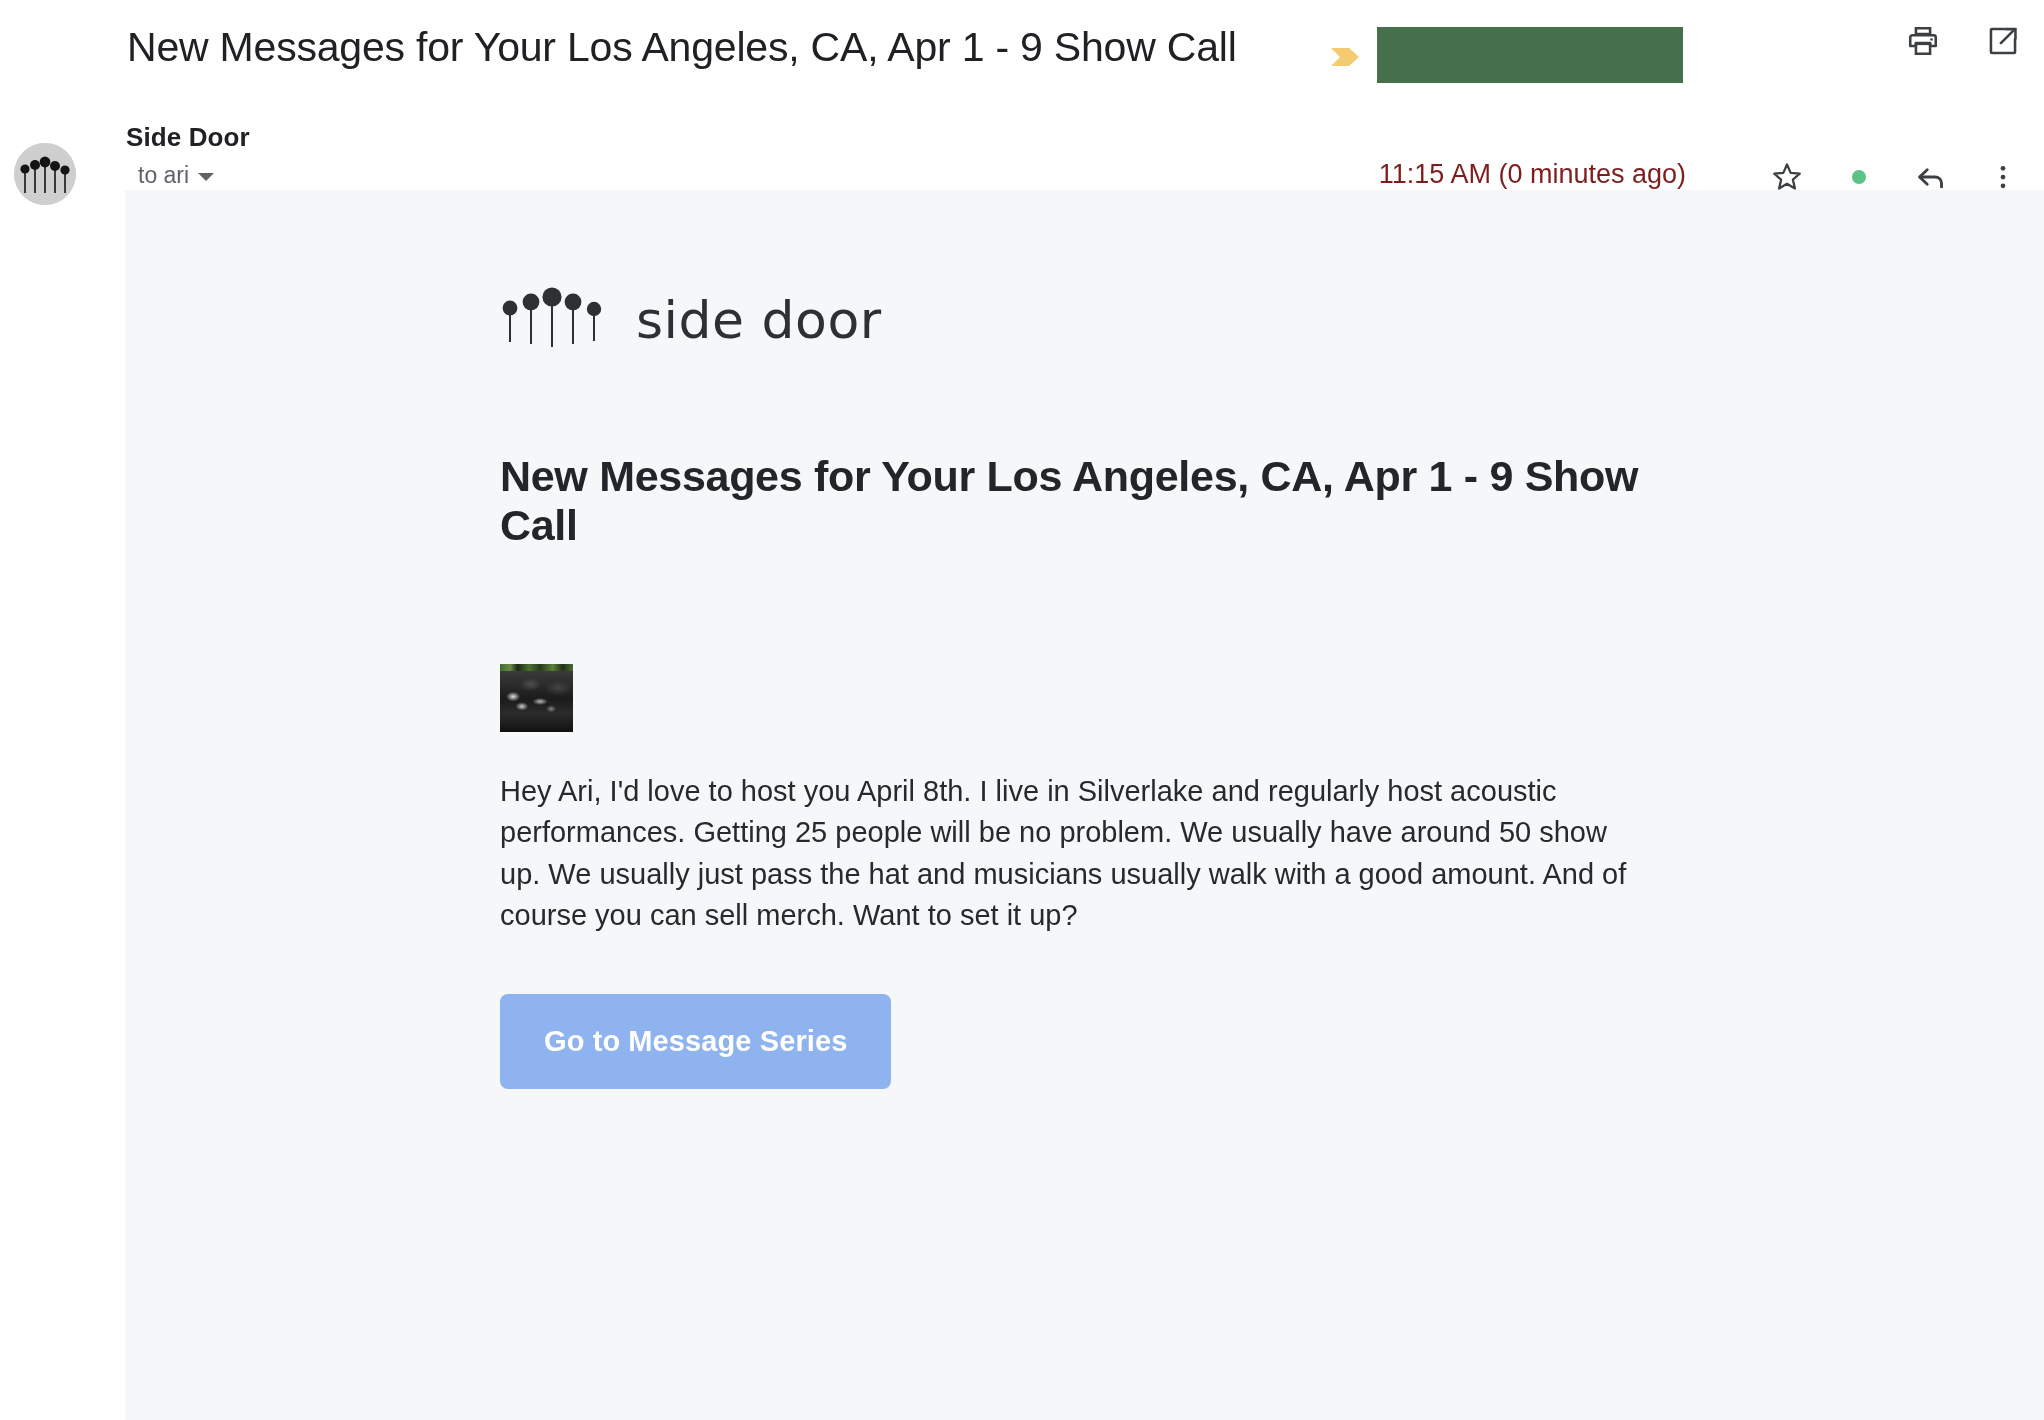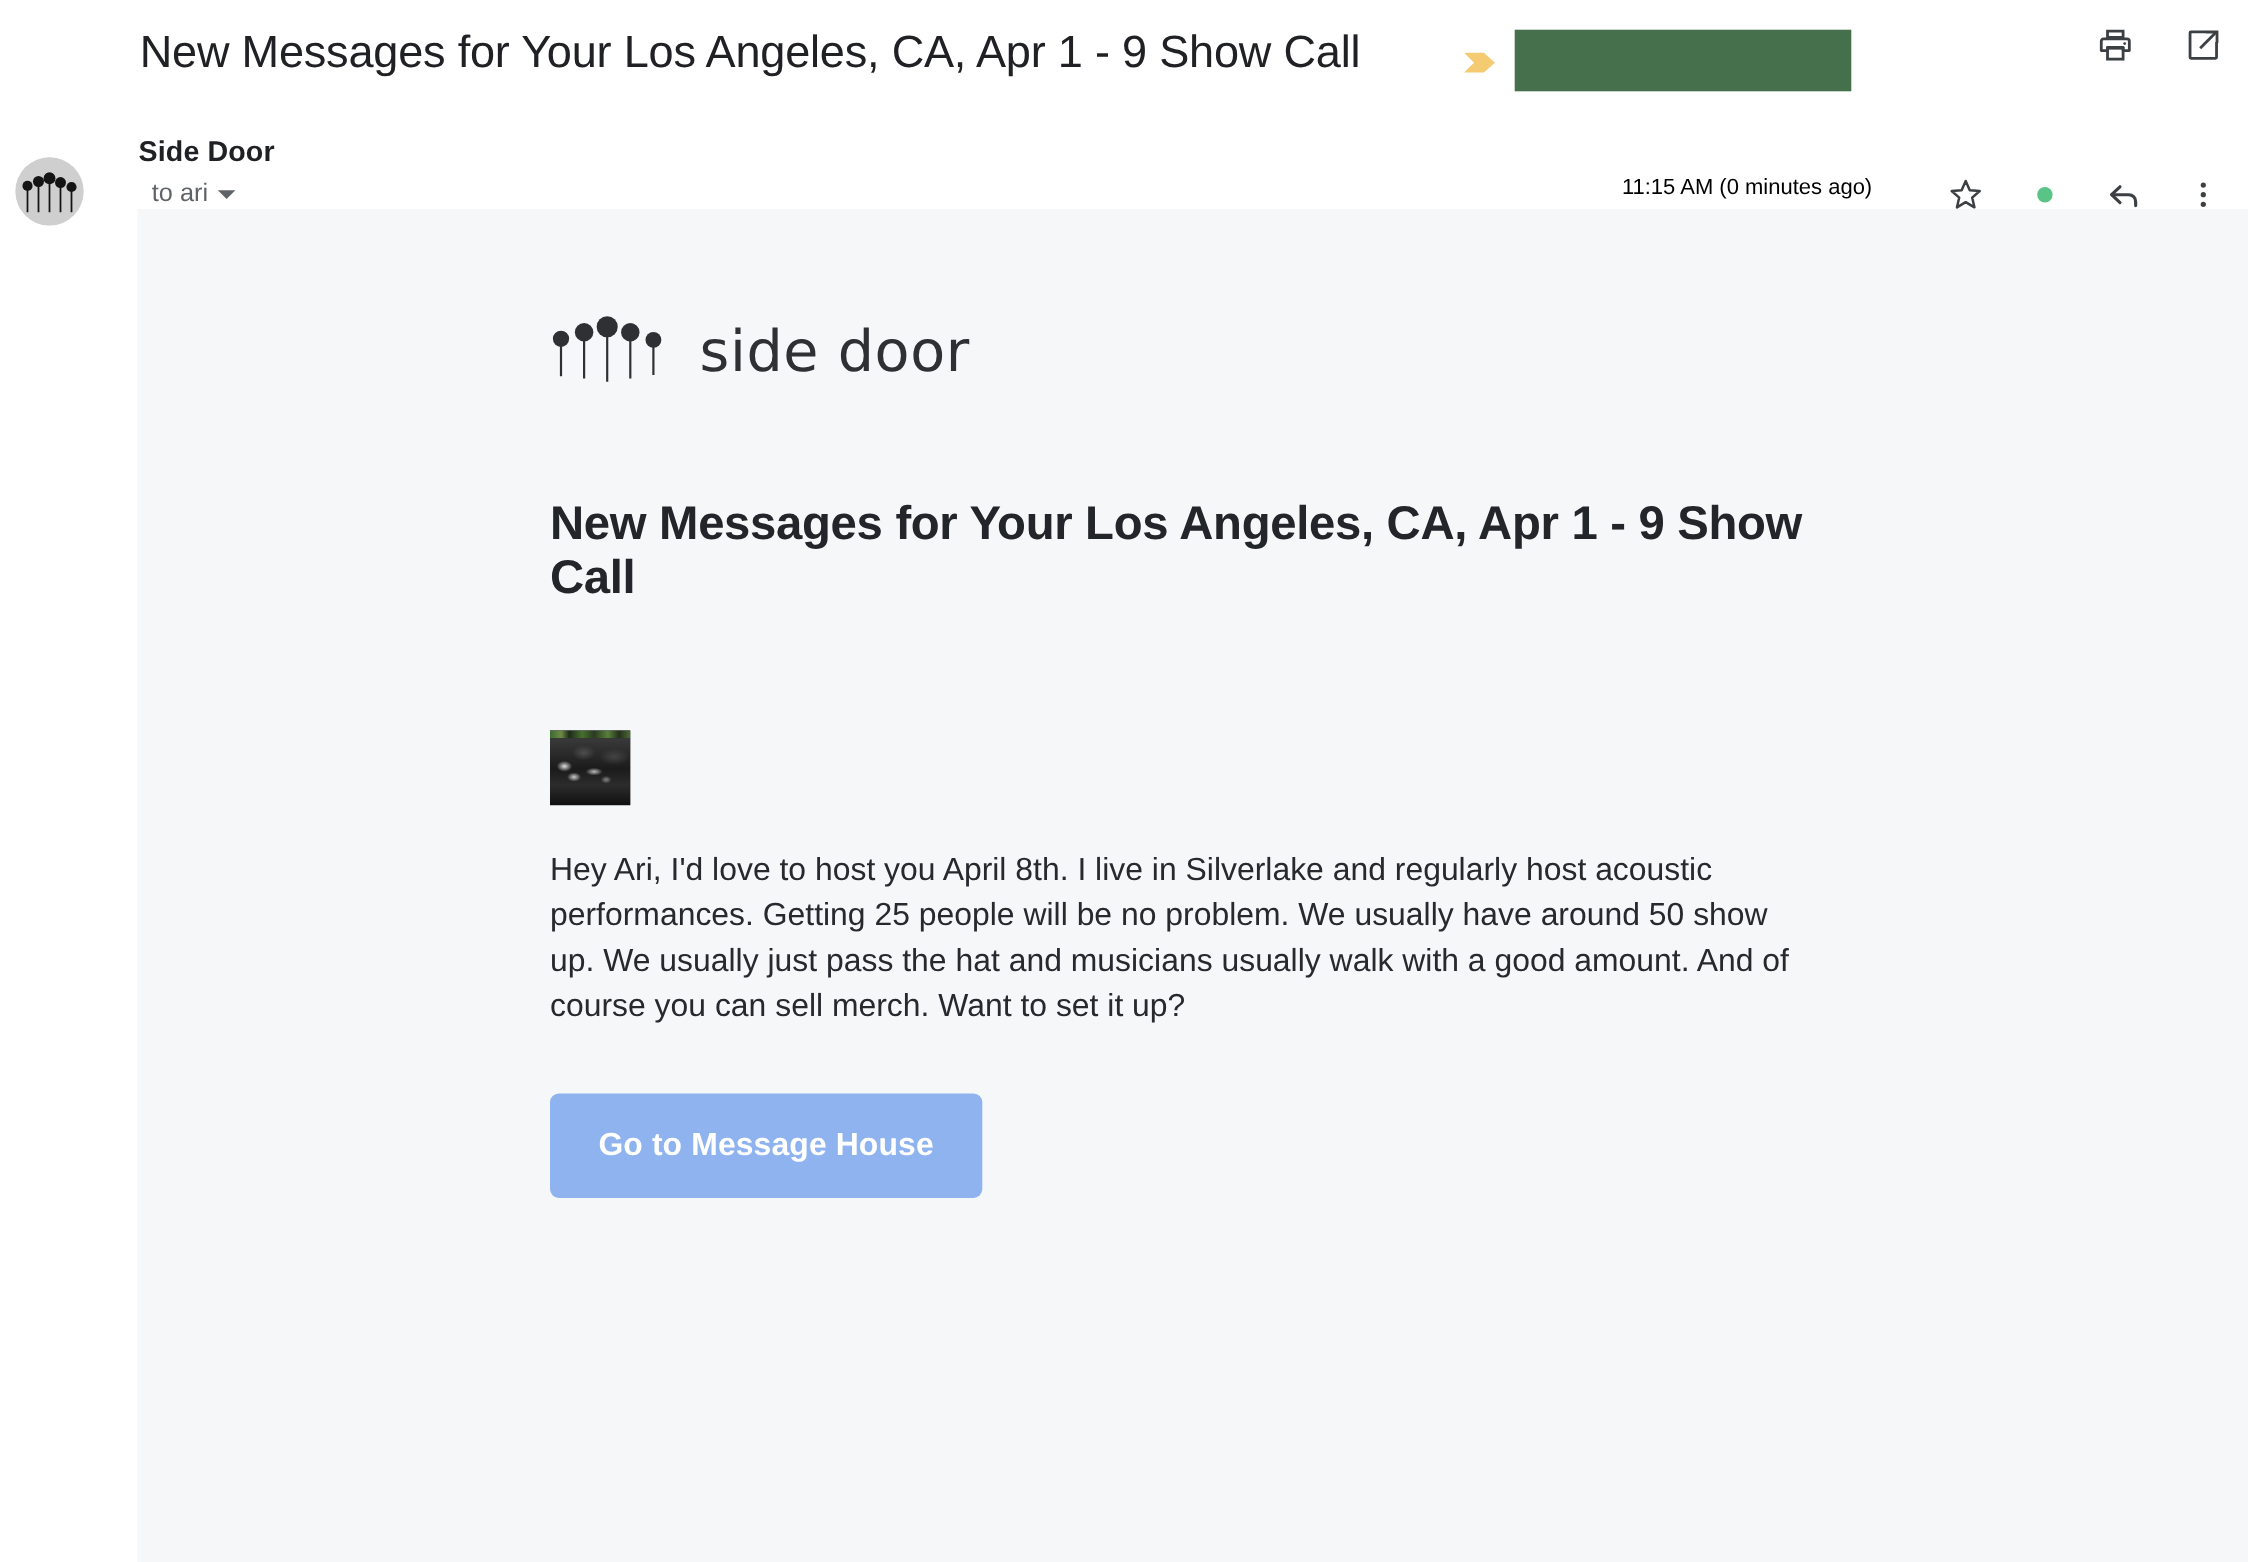--- a/index.html
+++ b/index.html
@@ -92,23 +92,23 @@
   }
   .caret-down {
     width: 0; height: 0;
     border-left: 8px solid transparent;
     border-right: 8px solid transparent;
     border-top: 8px solid #5f6368;
     margin-top: 3px;
   }
   .timestamp {
     position: absolute;
-    right: 342px; top: 49px;
-    font-size: 20px;
-    color: #000000;
+    right: 358px; top: 49px;
+    font-size: 27px;
+    color: #7f1d1d;
     white-space: nowrap;
   }
   .sender-actions {
     position: absolute;
     right: 18px; top: 44px;
     display: flex;
     align-items: center;
     gap: 26px;
   }
   .act-btn {
@@ -348,19 +348,19 @@
 
       <div class="thumb">
         <div class="thumb-strip"></div>
         <div class="thumb-crowd"></div>
       </div>
 
 
       <p class="mail-para">Hey Ari, I'd love to host you April 8th. I live in Silverlake and regularly host acoustic performances. Getting 25 people will be no problem. We usually have around 50 show up. We usually just pass the hat and musicians usually walk with a good amount. And of course you can sell merch. Want to set it up?</p>
 
       <div class="cta-wrap">
-        <button class="cta-button">Go to Message House</button>
+        <button class="cta-button">Go to Message Series</button>
       </div>
 
     </div>
   </div>
 
 </div>
 
 </body></html>

